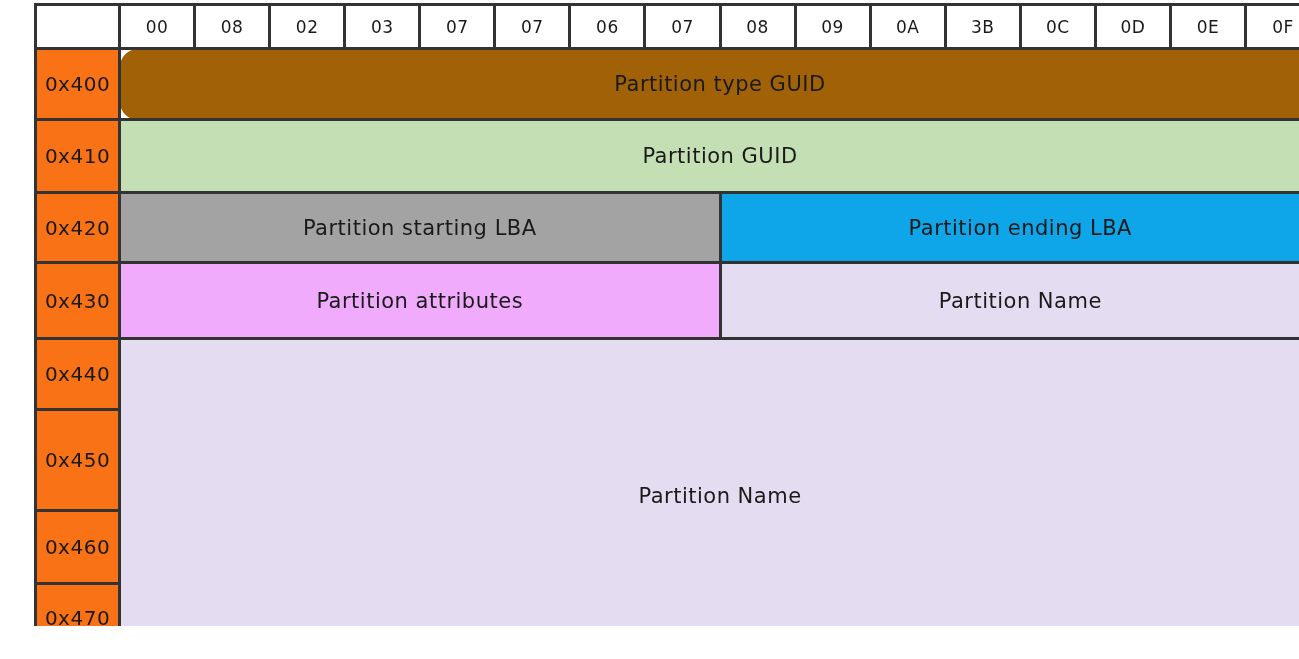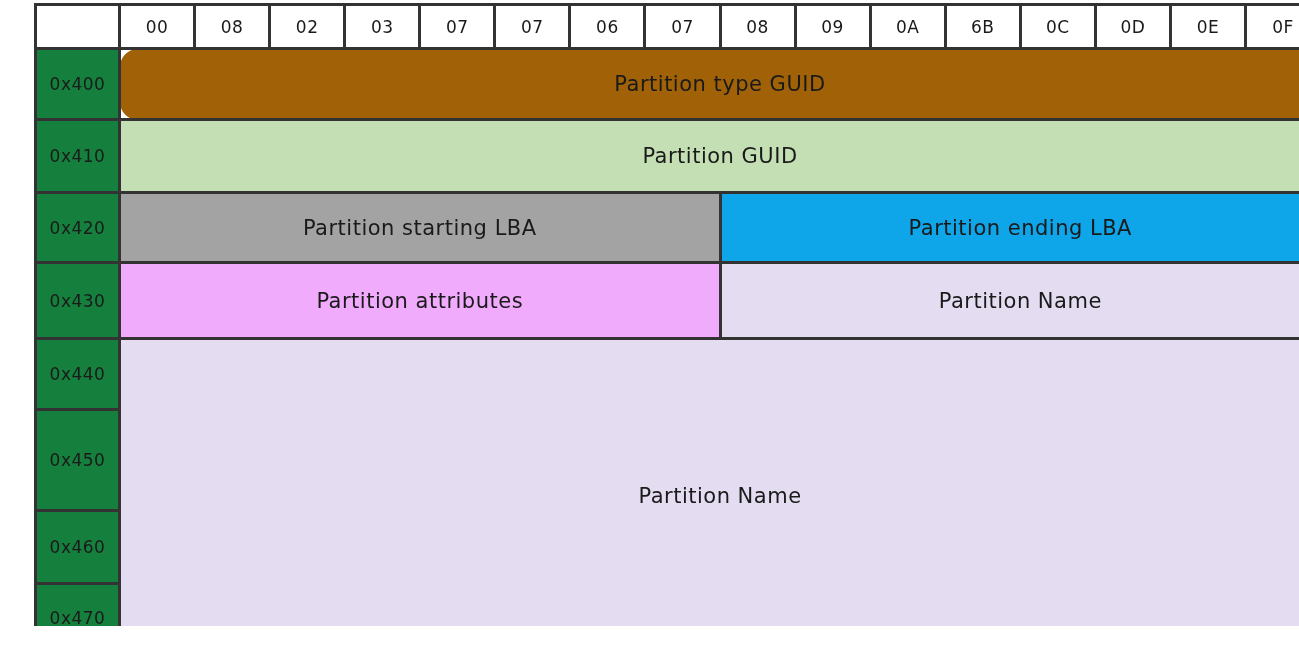--- a/index.html
+++ b/index.html
@@ -31,23 +31,23 @@
     overflow: hidden;
     white-space: nowrap;
   }
   th.colhead {
     background: #ffffff;
     font-weight: normal;
     font-size: 17px;
     letter-spacing: 0.5px;
   }
   th.rowhead {
-    background: #15803d;
+    background: #f97316;
     font-weight: normal;
-    font-size: 17px;
+    font-size: 20px;
     letter-spacing: 0.5px;
   }
   td.field {
     font-size: 21px;
     letter-spacing: 0.5px;
   }
   td.field-big {
     
     padding-bottom: 52px;
   }
@@ -78,21 +78,21 @@
       <th class="colhead">08</th>
       <th class="colhead">02</th>
       <th class="colhead">03</th>
       <th class="colhead">07</th>
       <th class="colhead">07</th>
       <th class="colhead">06</th>
       <th class="colhead">07</th>
       <th class="colhead">08</th>
       <th class="colhead">09</th>
       <th class="colhead">0A</th>
-      <th class="colhead">6B</th>
+      <th class="colhead">3B</th>
       <th class="colhead">0C</th>
       <th class="colhead">0D</th>
       <th class="colhead">0E</th>
       <th class="colhead">0F</th>
     </tr>
 
     <tr class="h-400">
       <th class="rowhead">0x400</th>
       <td class="field" colspan="16" style="background-color: #a16207; border-radius: 18px;">Partition type GUID</td>
     </tr>

